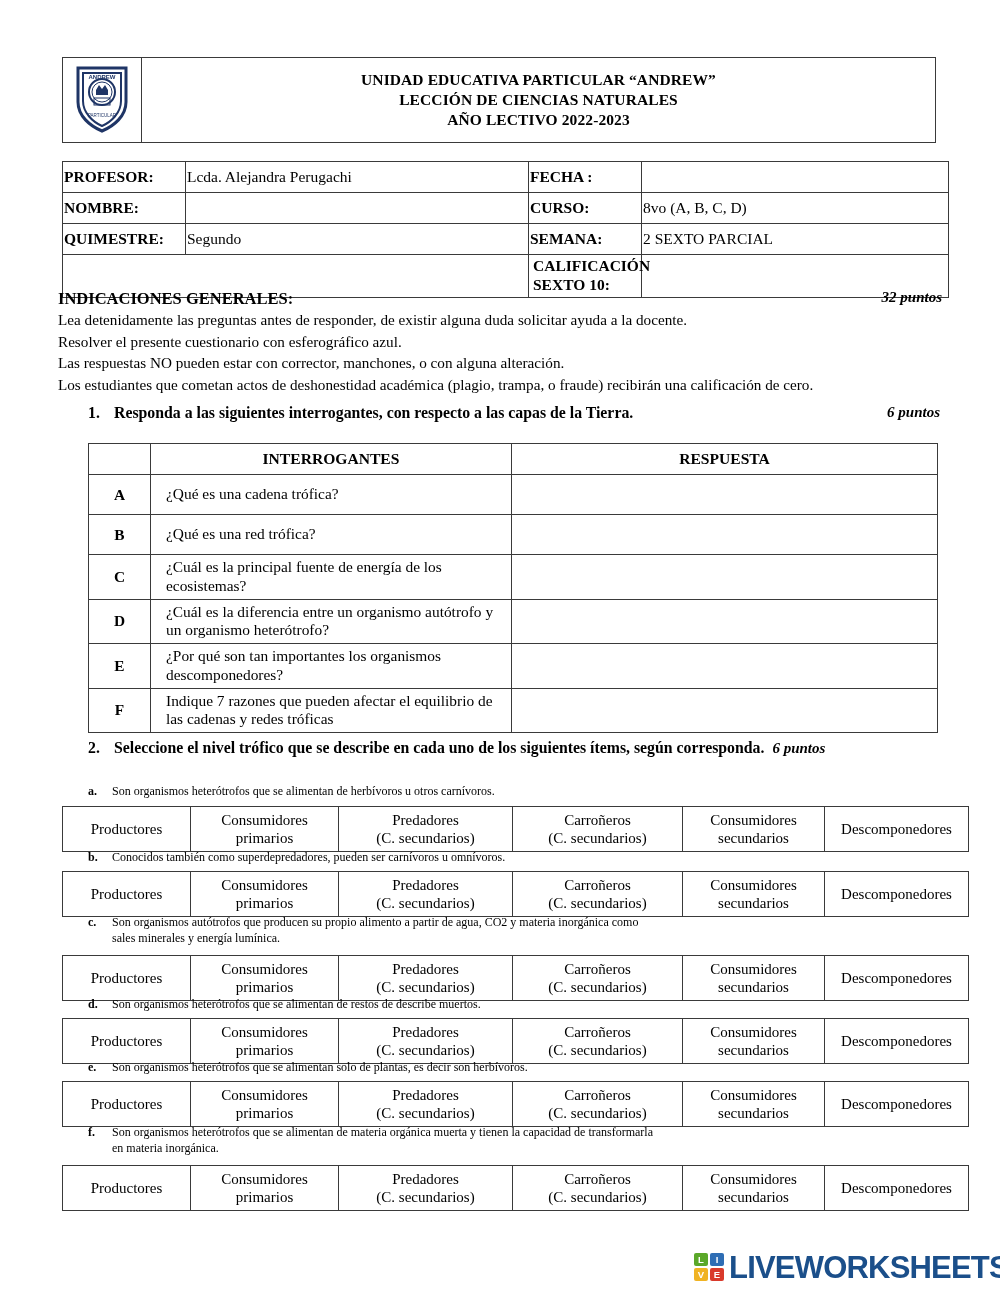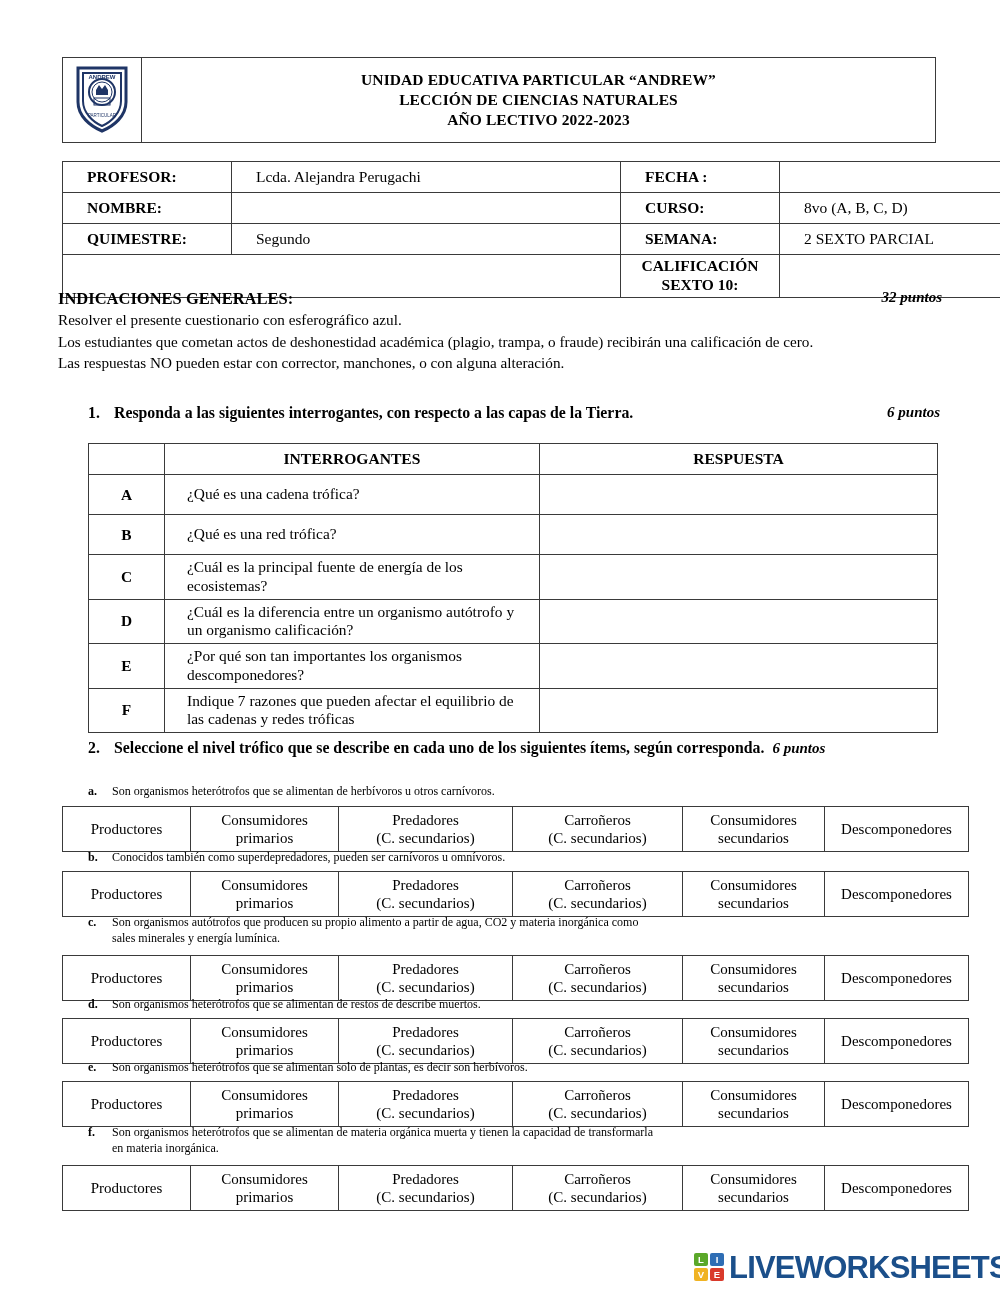--- a/index.html
+++ b/index.html
@@ -66,39 +66,39 @@
   .info-table {
     position: absolute;
     left: 62px;
     top: 161px;
     width: 874px;
     border-collapse: collapse;
     table-layout: fixed;
   }
   .info-table td {
     border: 1px solid #3a3a3a;
-    padding: 3px 24px;
+    padding: 3px 1px;
     font-size: 15.5px;
     height: 24px;
     vertical-align: middle;
   }
   .lbl {
     font-weight: bold;
     white-space: nowrap;
   }
   .c-lbl1 { width: 120px; }
   .c-val1 { width: 340px; }
   .c-lbl2 { width: 110px; }
   .c-val2 { width: 304px; }
   .blank-cell { }
   .calif-cell {
     font-weight: bold;
-    text-align: center;
+    text-align: left;
     line-height: 1.22;
-    padding: 2px 20px !important;
+    padding: 2px 4px !important;
   }
   .calif-blank { width: 140px; }
 
   
   .indic {
     position: absolute;
     left: 58px;
     top: 289px;
     width: 884px;
   }
@@ -142,21 +142,21 @@
   .q1-table {
     position: absolute;
     left: 88px;
     top: 443px;
     width: 850px;
     border-collapse: collapse;
     table-layout: fixed;
   }
   .q1-table td, .q1-table th {
     border: 1px solid #3a3a3a;
-    padding: 3px 22px;
+    padding: 3px 15px;
     font-size: 15.4px;
     vertical-align: middle;
   }
   .q1-table .col-letter { width: 31px; text-align: center; font-weight: bold; }
   .q1-table .col-q { width: 330px; }
   .q1-table th {
     text-align: center;
     font-weight: bold;
     font-size: 15.6px;
     height: 24px;
@@ -316,23 +316,24 @@
         <div>SEXTO 10:</div>
       </td>
       <td class="calif-blank"></td>
     </tr>
   </tbody>
     </table>
 
   <div class="indic">
     <span class="indic-pts">32 puntos</span>
     <span class="indic-head">INDICACIONES GENERALES:</span>
+    <div class="indic-line">Lea detenidamente las preguntas antes de responder, de existir alguna duda solicitar ayuda a la docente.</div>
     <div class="indic-line">Resolver el presente cuestionario con esferográfico azul.</div>
+    <div class="indic-line">Las respuestas NO pueden estar con corrector, manchones, o con alguna alteración.</div>
     <div class="indic-line">Los estudiantes que cometan actos de deshonestidad académica (plagio, trampa, o fraude) recibirán una calificación de cero.</div>
-    <div class="indic-line">Las respuestas NO pueden estar con corrector, manchones, o con alguna alteración.</div>
   </div>
 
   <div class="q1-head">
     <span class="qpts">6 puntos</span>
     <span class="qnum">1.</span><span>Responda a las siguientes interrogantes, con respecto a las capas de la Tierra.</span>
   </div>
 
   <table class="q1-table">
     <tbody>
         <tr>
@@ -350,21 +351,21 @@
       <td class="col-q">¿Qué es una red trófica?</td>
       <td></td>
     </tr>
     <tr class="r-short">
       <td class="col-letter">C</td>
       <td class="col-q">¿Cuál es la principal fuente de energía de los ecosistemas?</td>
       <td></td>
     </tr>
     <tr class="r-short">
       <td class="col-letter">D</td>
-      <td class="col-q">¿Cuál es la diferencia entre un organismo autótrofo y un organismo calificación?</td>
+      <td class="col-q">¿Cuál es la diferencia entre un organismo autótrofo y un organismo heterótrofo?</td>
       <td></td>
     </tr>
     <tr class="r-short">
       <td class="col-letter">E</td>
       <td class="col-q">¿Por qué son tan importantes los organismos descomponedores?</td>
       <td></td>
     </tr>
     <tr class="r-short">
       <td class="col-letter">F</td>
       <td class="col-q">Indique 7 razones que pueden afectar el equilibrio de las cadenas y redes tróficas</td>

